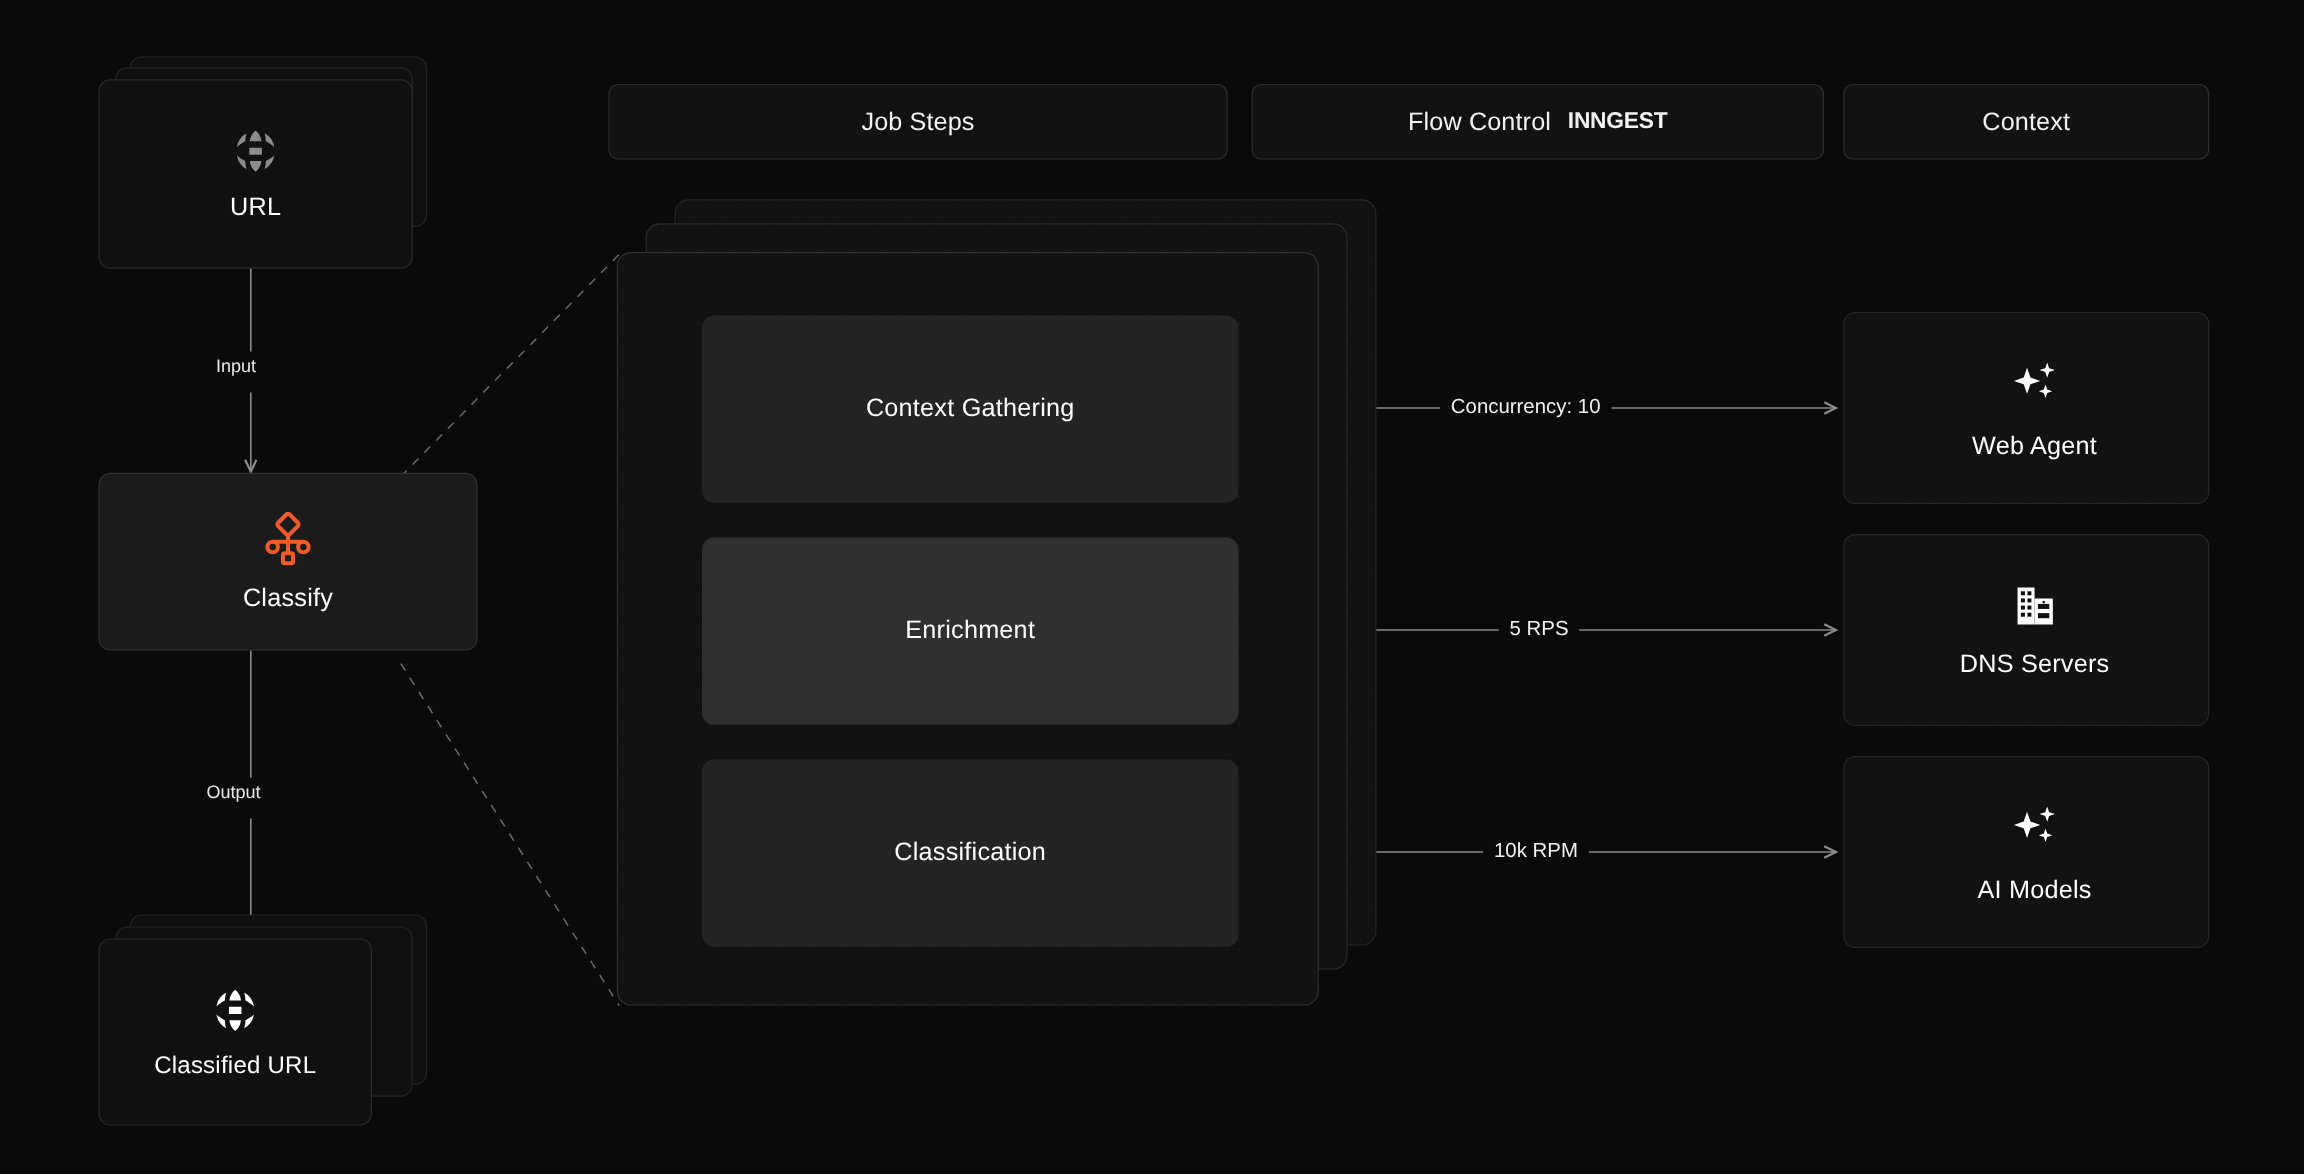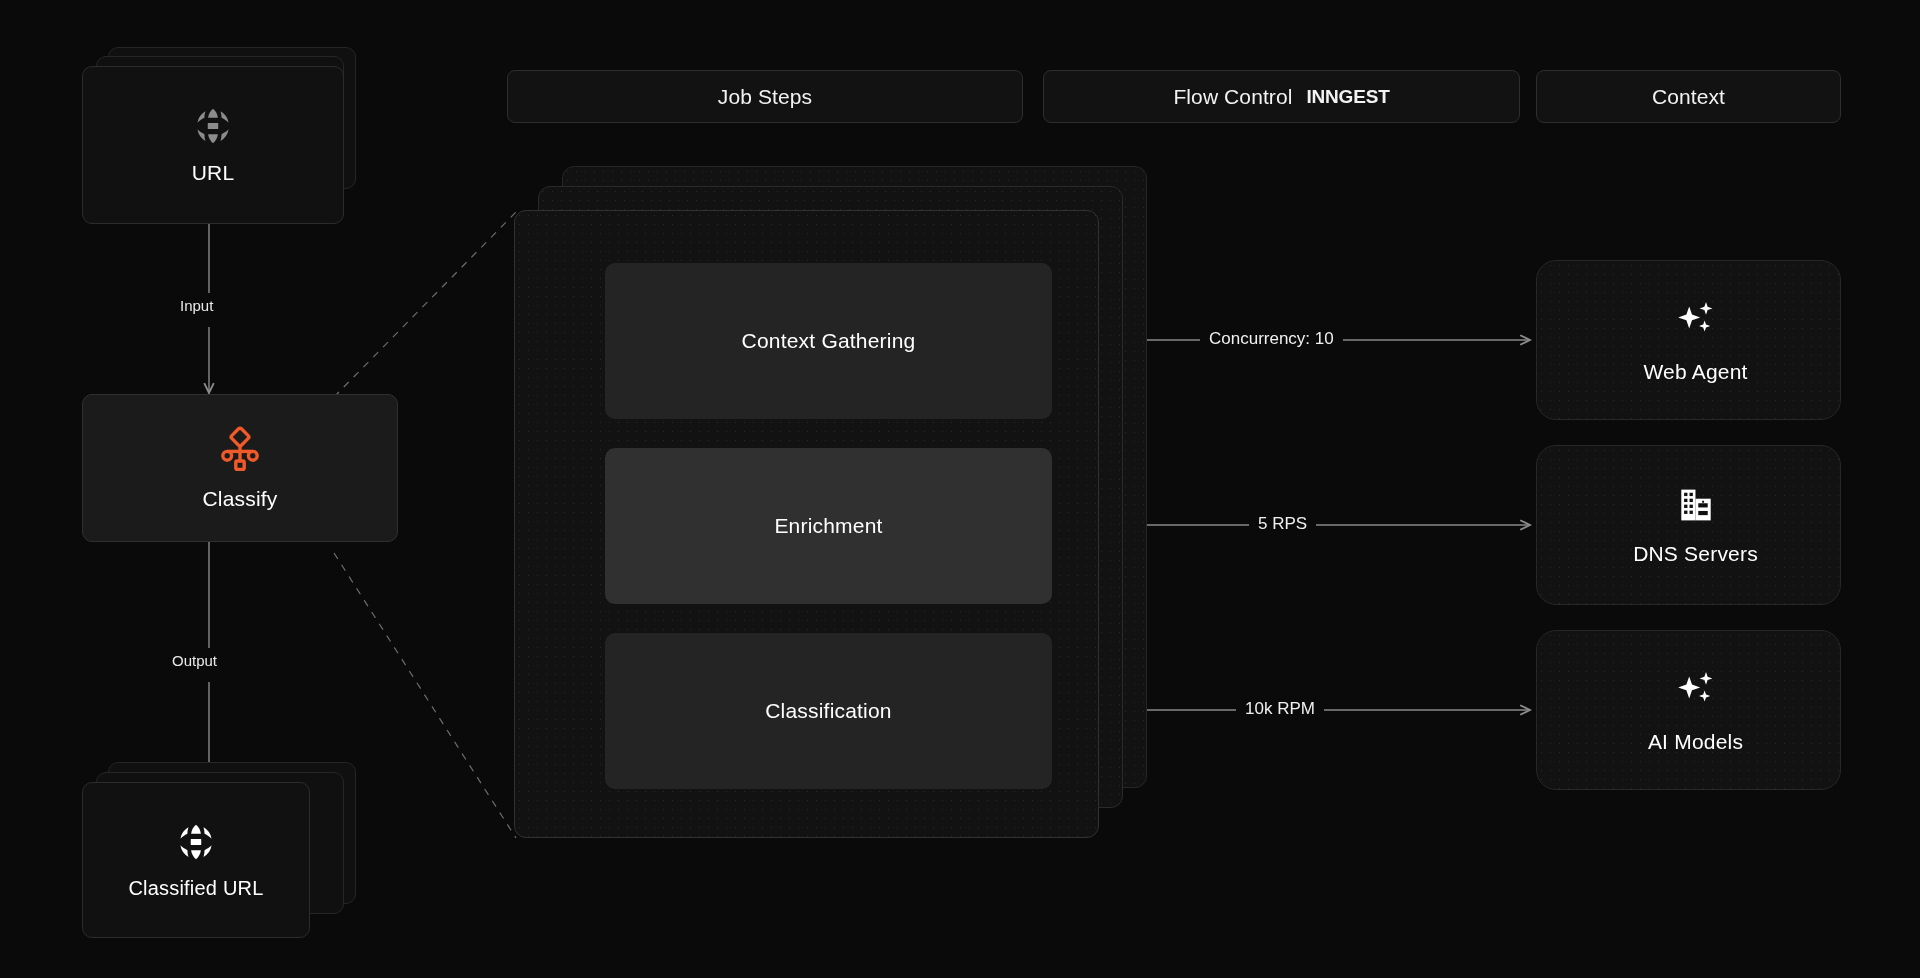--- a/index.html
+++ b/index.html
@@ -16,21 +16,21 @@
   }
   .dotted {
     background-color:#121212;
     background-image:radial-gradient(#2b2b2b 0.7px, transparent 0.7px);
     background-size:9px 9px;
   }
 
   
   .pill {
     position:absolute;
-    height:53px;
+    height:63px;
     border:1px solid #2e2e2e;
     border-radius:8px;
     background:#121212;
     display:flex; align-items:center; justify-content:center;
     gap:14px;
     color:#f2f2f2;
     font-size:21px;
     letter-spacing:.1px;
   }
   .pill .brand {
@@ -82,33 +82,33 @@
 
   
   .job-panel {
     position:absolute;
     border:1px solid #2d2d2d;
     border-radius:12px;
   }
   .step {
     position:absolute;
     border-radius:10px;
-    display:flex; align-items:center; justify-content:center;margin-left:20px;
+    display:flex; align-items:center; justify-content:center;
   }
   .step-label {
     color:#ffffff;
     font-size:21px;
     letter-spacing:.2px;
   }
 
   
   .ctx {
     position:absolute;
     border:1px solid #272727;
-    border-radius:20px;
+    border-radius:10px;
     display:flex; flex-direction:column;
     align-items:center; justify-content:center;
     gap:16px;
     padding-left:14px;
   }
   .ctx-label {
     color:#ffffff;
     font-size:21px;
     letter-spacing:.2px;
   }

